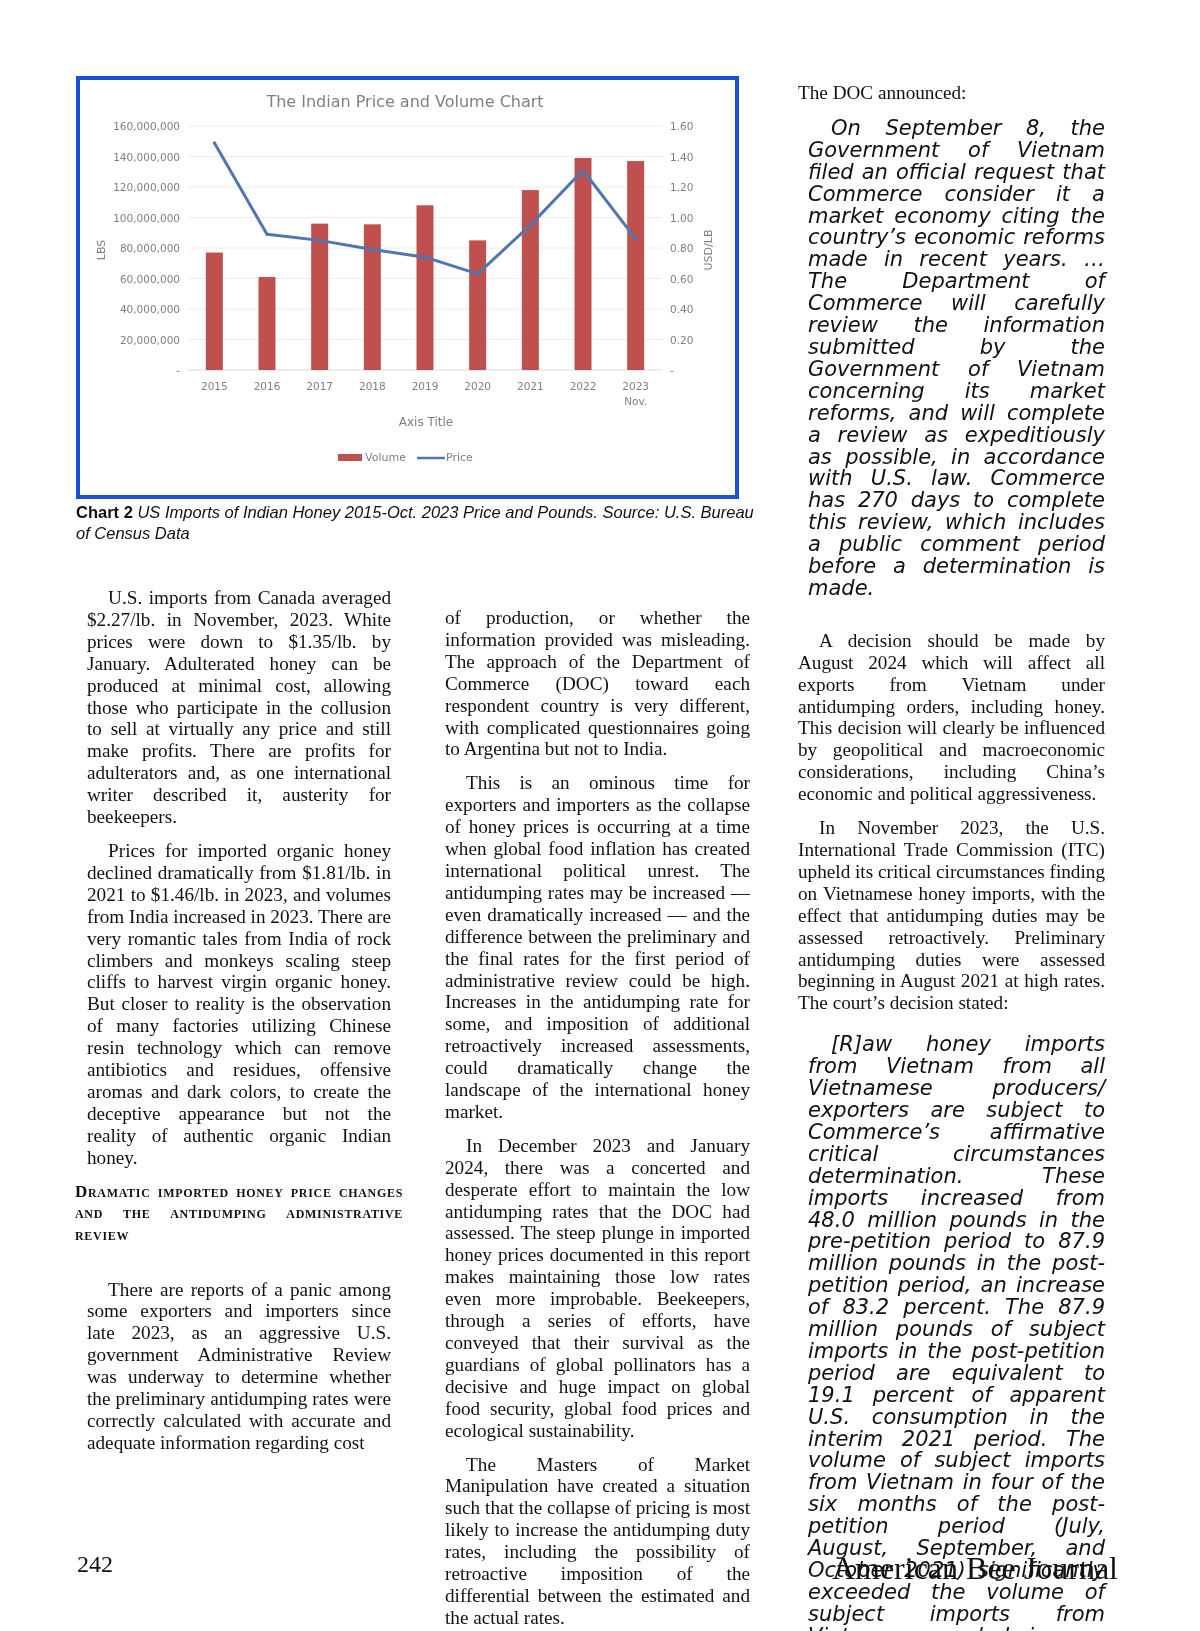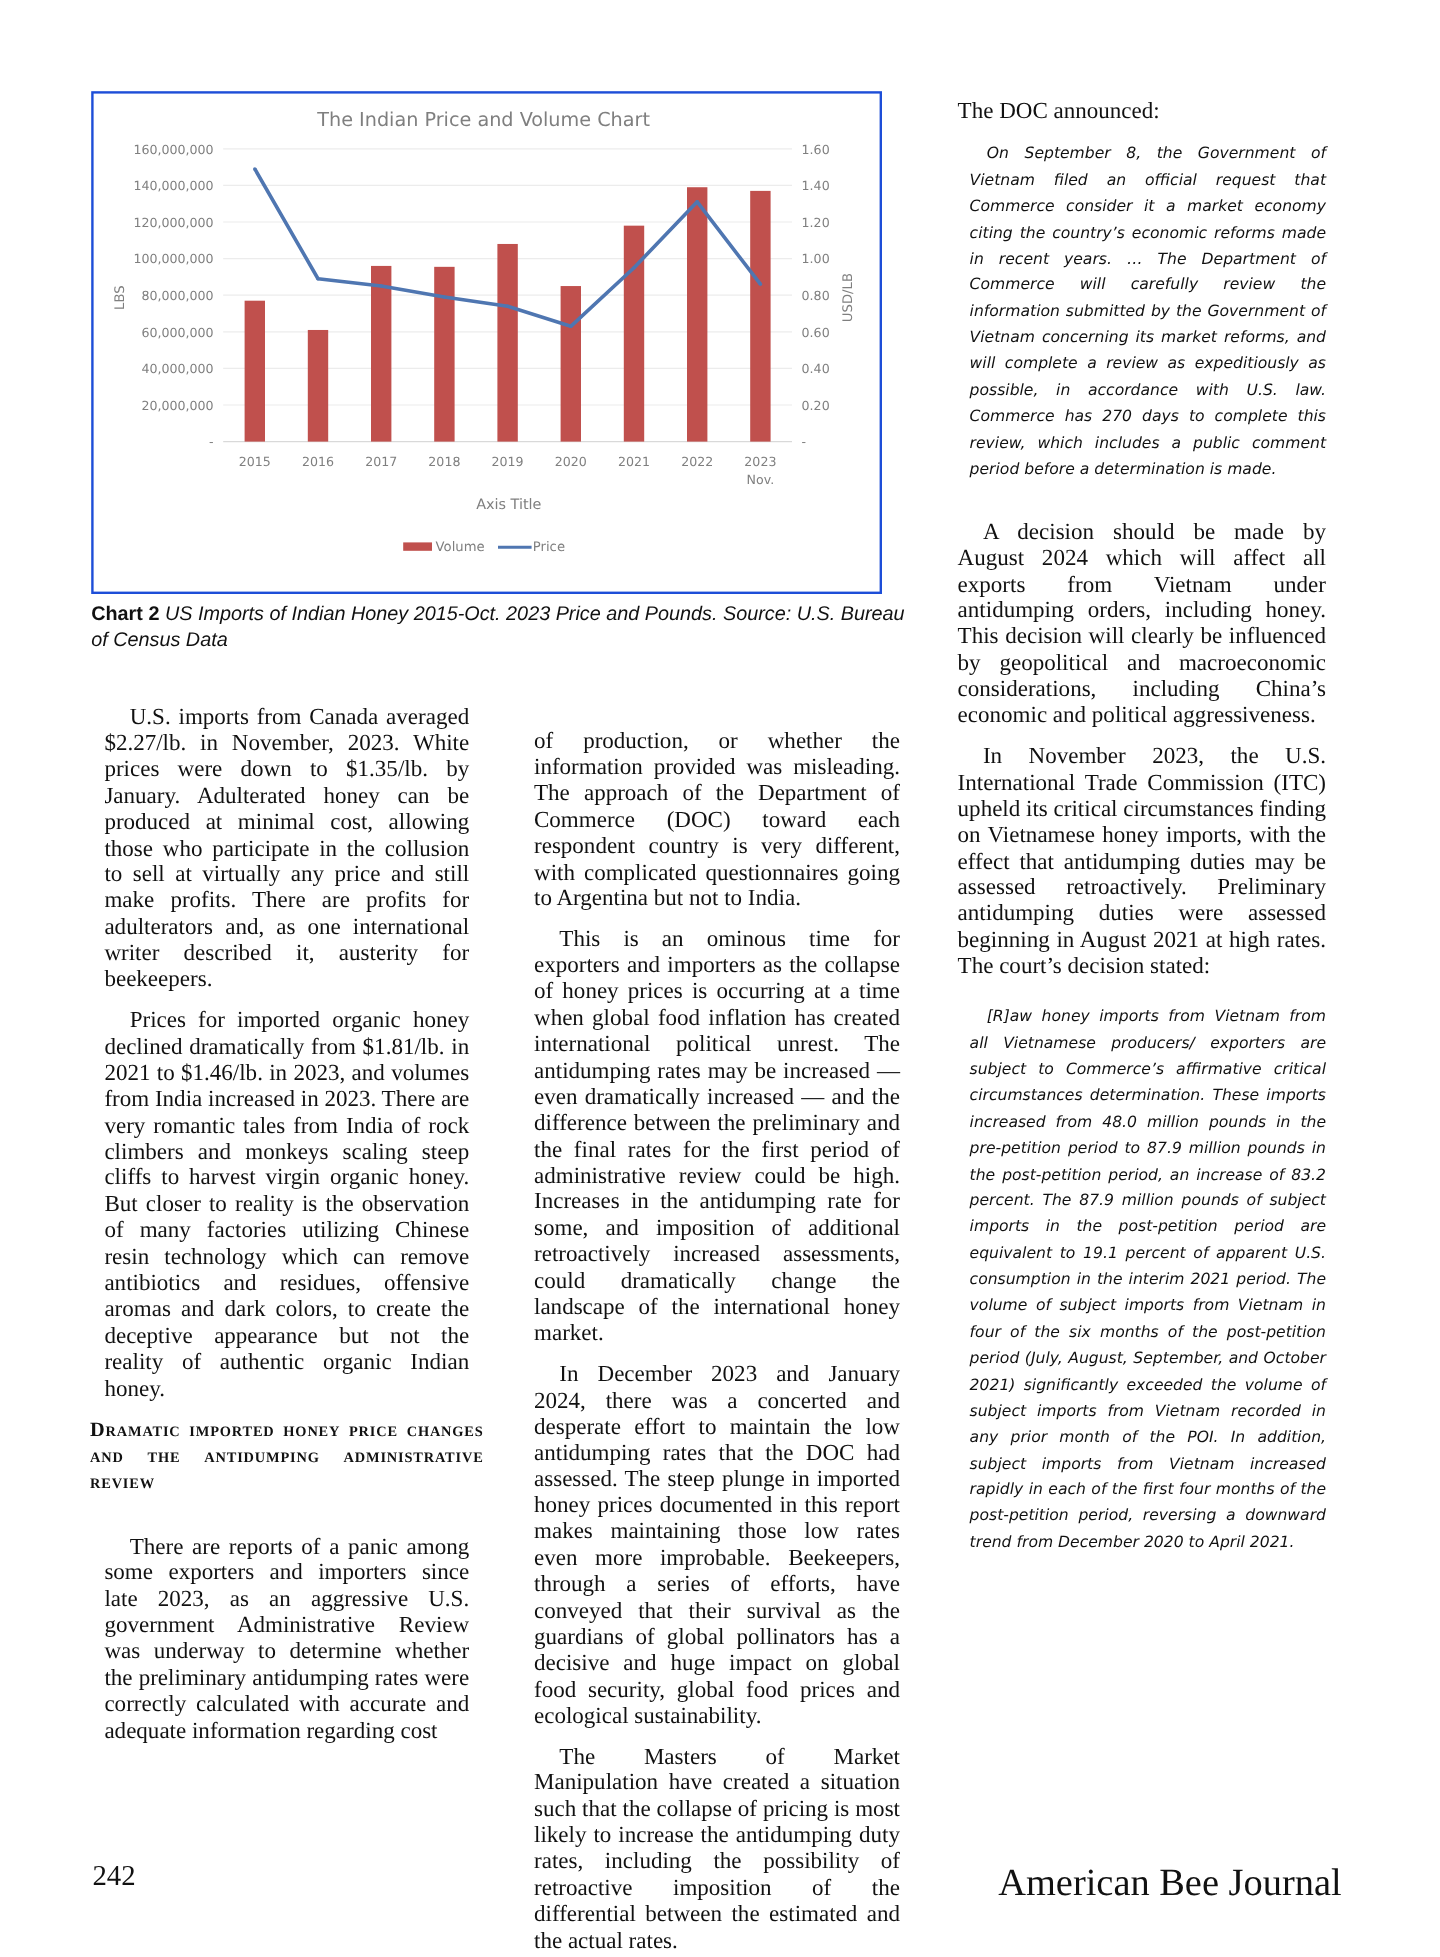--- a/index.html
+++ b/index.html
@@ -2,40 +2,40 @@
 <html><head>
 <meta charset="utf-8">
 <style>
   html, body { margin: 0; padding: 0; background: #ffffff; }
   body { width: 1200px; height: 1631px; position: relative; overflow: hidden; color: #111; }
   .serif { font-family: "Liberation Serif", "DejaVu Serif", serif; }
   .sans { font-family: "Liberation Sans", "DejaVu Sans", sans-serif; }
 
   
   #chart-box { position: absolute; left: 76px; top: 76px; width: 655px; height: 415px;
-    border: 2px solid #1d4ed8; background: #fff; }
+    border: 4px solid #1d4ed8; background: #fff; }
   #chart-svg { position: absolute; left: 0; top: 0; width: 655px; height: 415px; }
   .chart-text { font-family: "DejaVu Sans", sans-serif; fill: #7f7f7f; }
 
   #caption { position: absolute; left: 76px; top: 502px; width: 680px; font-size: 16.5px; line-height: 21px; }
   #caption .lbl { font-weight: bold; font-style: normal; }
   #caption .txt { font-style: italic; }
 
   .col { position: absolute; font-size: 19.2px; line-height: 21.9px; text-align: justify; }
   .col p { margin: 12px; text-indent: 1.1em; }
   .col p.noindent { text-indent: 0; }
   #col1 { left: 75px; top: 575px; width: 328px; }
   #col2 { left: 433px; top: 595px; width: 329px; }
   #col3 { left: 786px; top: 70px; width: 331px; }
 
   .heading { font-family: "Liberation Serif", serif; font-weight: bold; font-variant: small-caps;
     letter-spacing: 0.04em; font-size: 17px; line-height: 21.5px; text-align: justify; margin: 6px 0 0 0; }
   .heading::after { content: ""; display: inline-block; width: 100%; height: 0; }
 
-  .quote { font-family: "DejaVu Sans", sans-serif; font-style: italic; font-size: 13px; line-height: 21.9px;
+  .quote { font-family: "DejaVu Sans", sans-serif; font-style: italic; font-size: 21px; line-height: 21.9px;
     text-align: justify; margin: 14px 12px 0 22px; }
   .quote p { margin: 0; text-indent: 1.1em; }
 
   #folio-left { position: absolute; left: 77px; top: 1551px; font-size: 24px; font-family: Liberation Serif, serif; }
   #folio-right { position: absolute; right: 82px; top: 1550px; font-size: 32px; }
 </style>
 </head>
 <body>
 
 <div id="chart-box">

